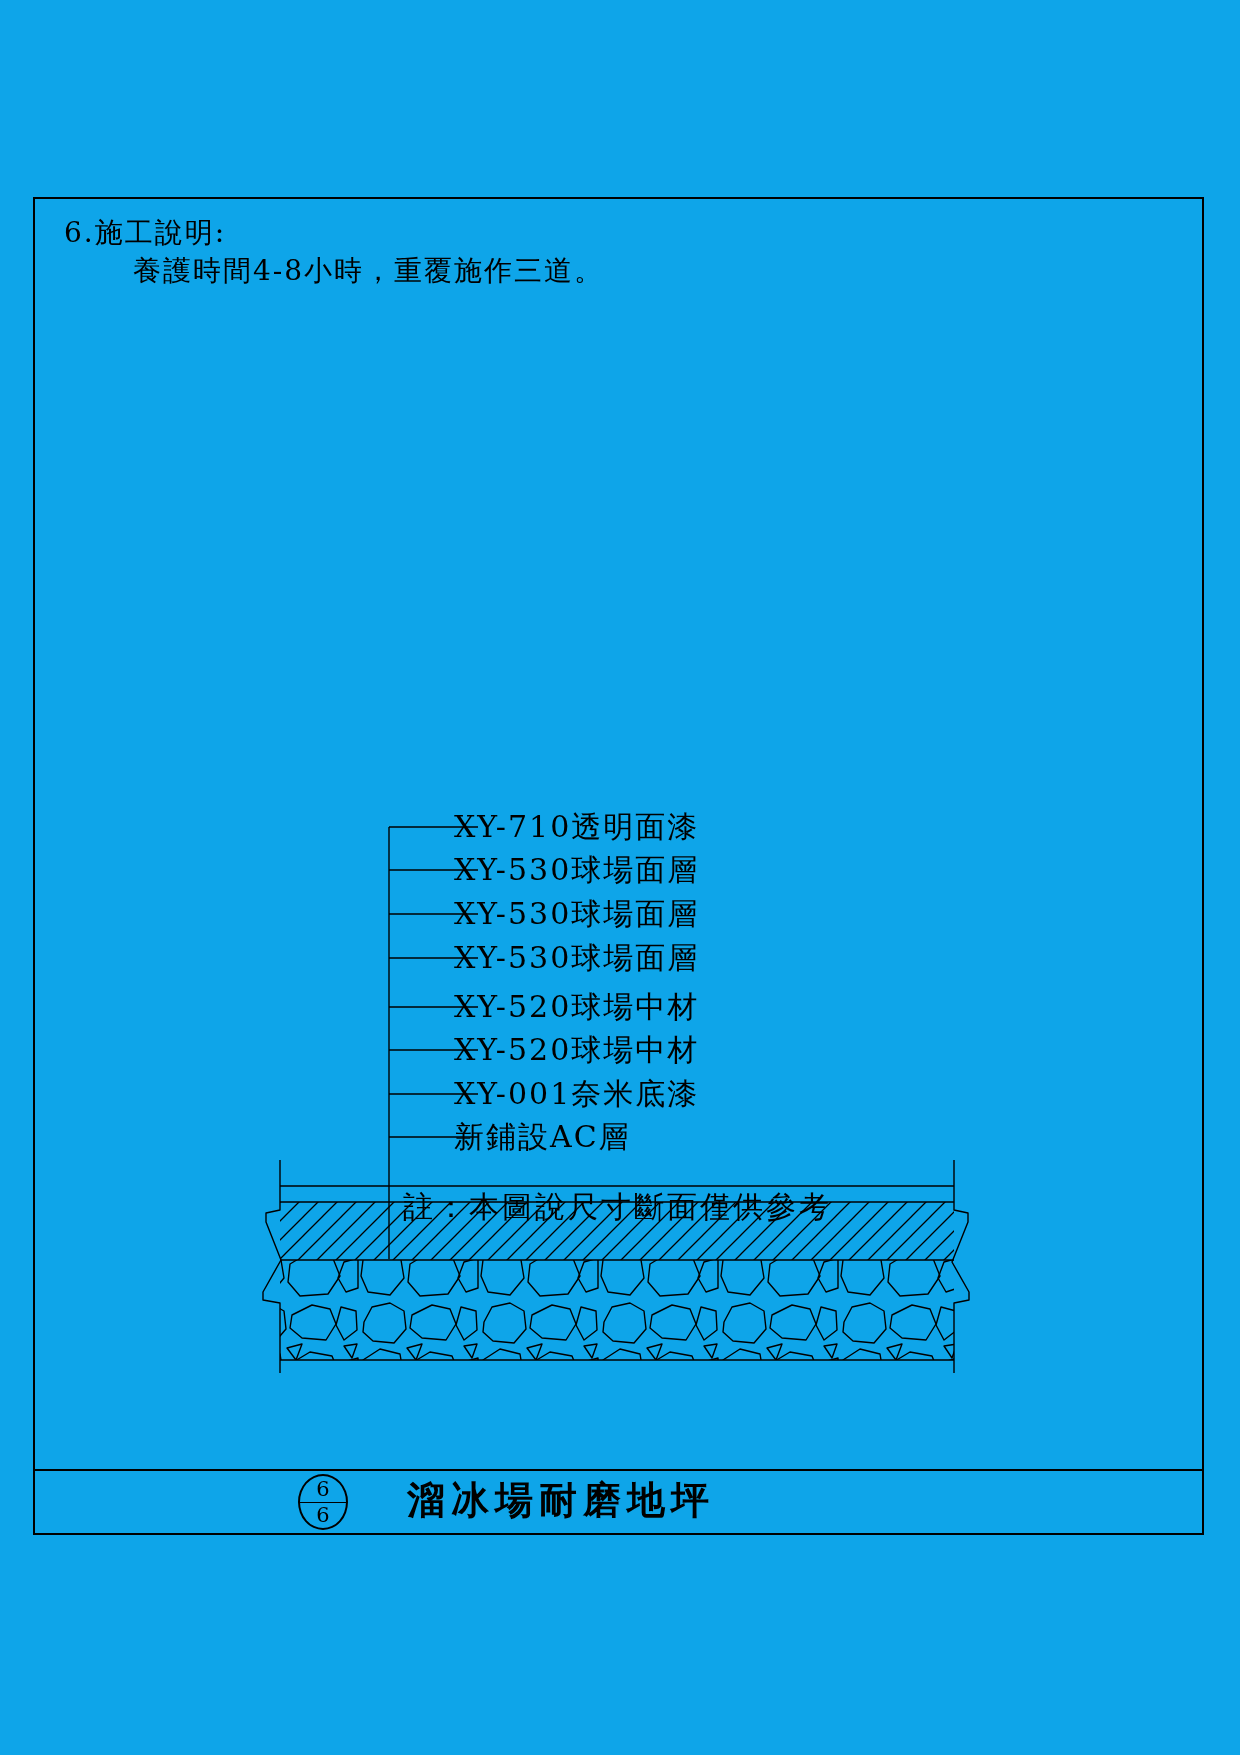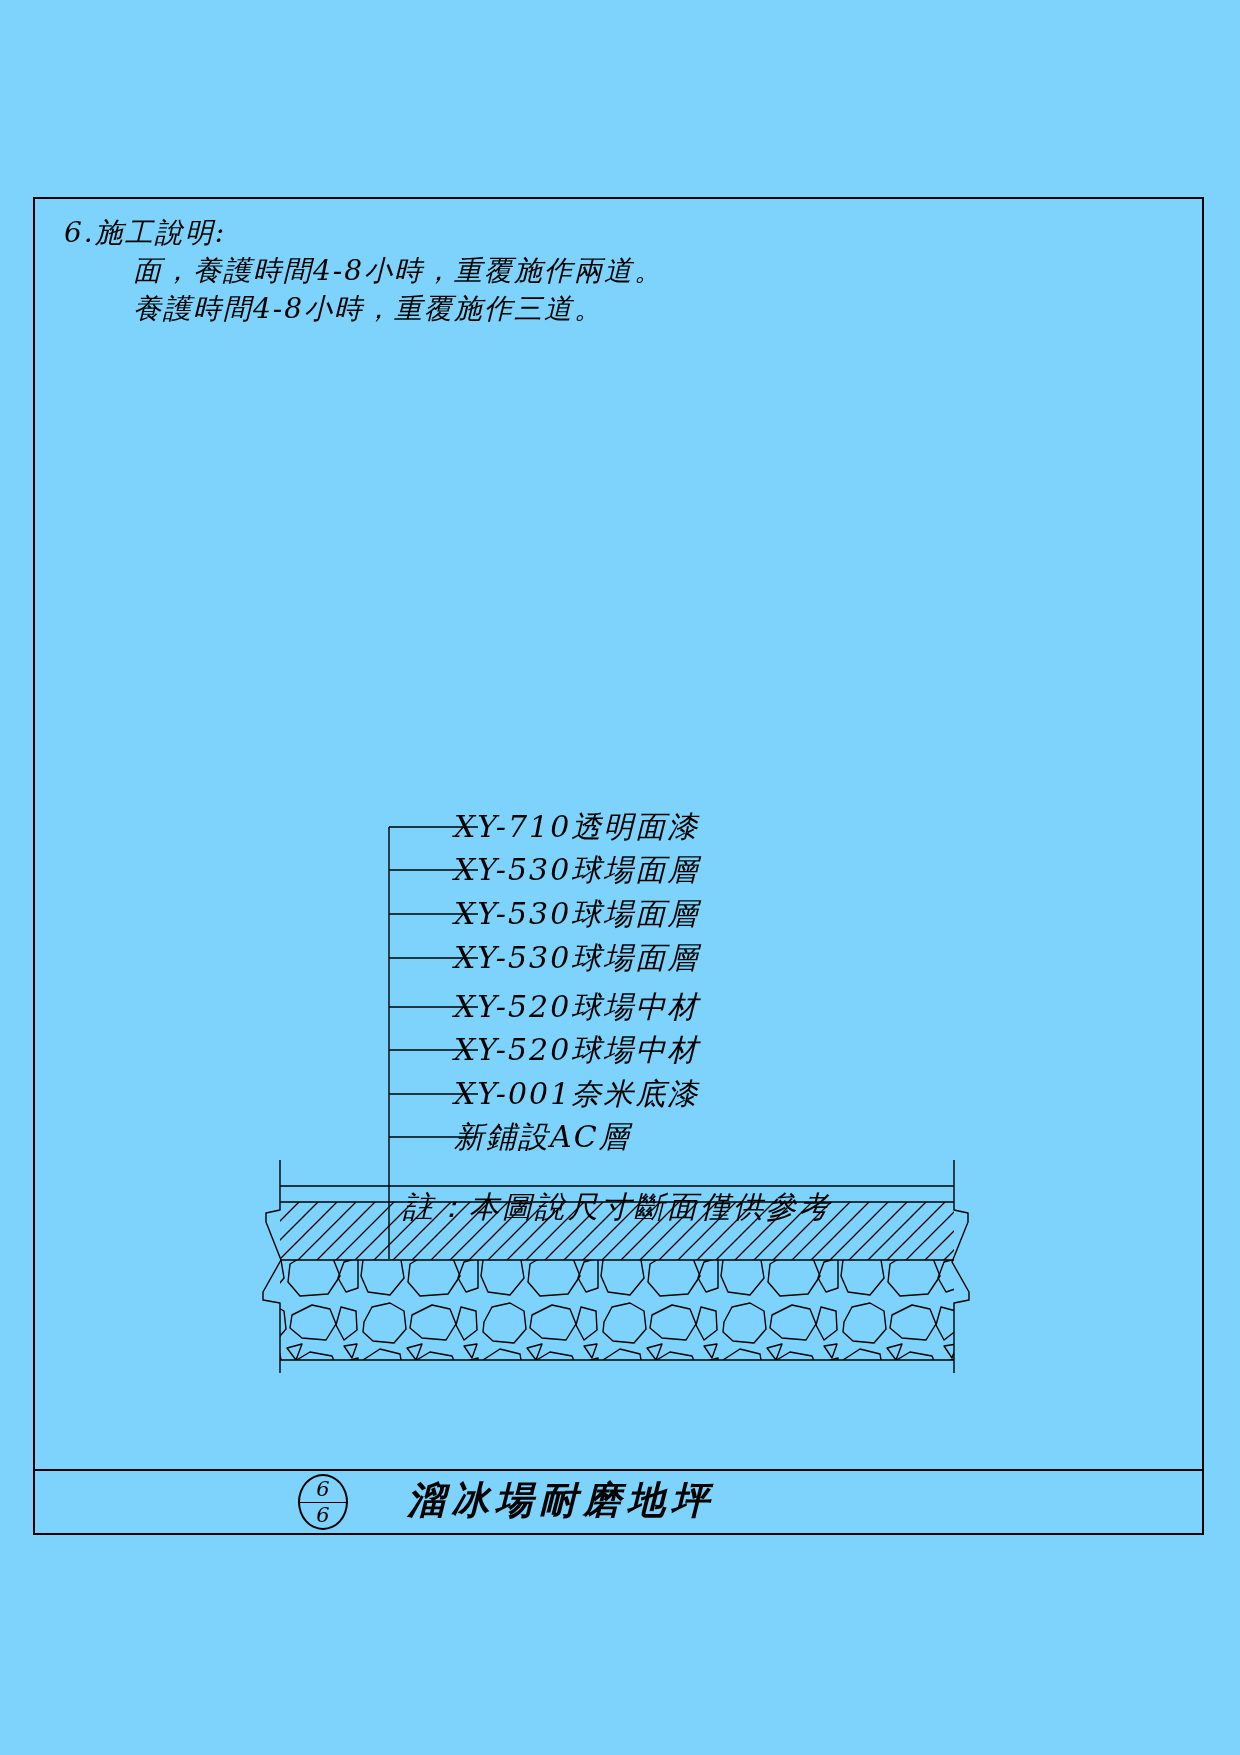--- a/index.html
+++ b/index.html
@@ -1,20 +1,19 @@
 <!DOCTYPE html>
 <html><head>
 <meta charset="utf-8">
 <style>
   html,body{margin:0;padding:0;background:#ffffff;}
   .page{
-    position:relative;width:1240px;height:1755px;background:#7dd3fc;
+    position:relative;width:1240px;height:1755px;background:#0ea5e9;
     font-family:"DejaVu Serif","Liberation Serif",serif;color:#000;
     overflow:hidden;
-    font-style:italic;
   }
   .frame{
     position:absolute;left:33px;top:197px;width:1171px;height:1338px;
     border:2px solid #000;box-sizing:border-box;
   }
   
   .spec{position:absolute;left:29px;top:15px;width:1100px;}
   .spec .ln{font-size:28px;line-height:38px;white-space:nowrap;letter-spacing:2px;}
   .spec .heading{padding-left:0;}
   .spec .item{padding-left:26px;}
@@ -57,21 +56,20 @@
   .draw{position:absolute;left:0;top:0;width:1240px;height:1755px;}
 </style>
 </head>
 <body>
 
 <div class="page">
   <div class="frame">
 
     <div class="spec">
       <div class="ln heading">6.施工說明:</div>
-      <div class="ln cont">面，養護時間4-8小時，重覆施作兩道。</div>
       <div class="ln cont">養護時間4-8小時，重覆施作三道。</div>
     </div>
 
     <div class="titlebar">
       <div class="sheet-circle">
         <div class="half top">6</div>
         <div class="divider"></div>
         <div class="half bot">6</div>
       </div>
       <div class="sheet-title">溜冰場耐磨地坪</div>

